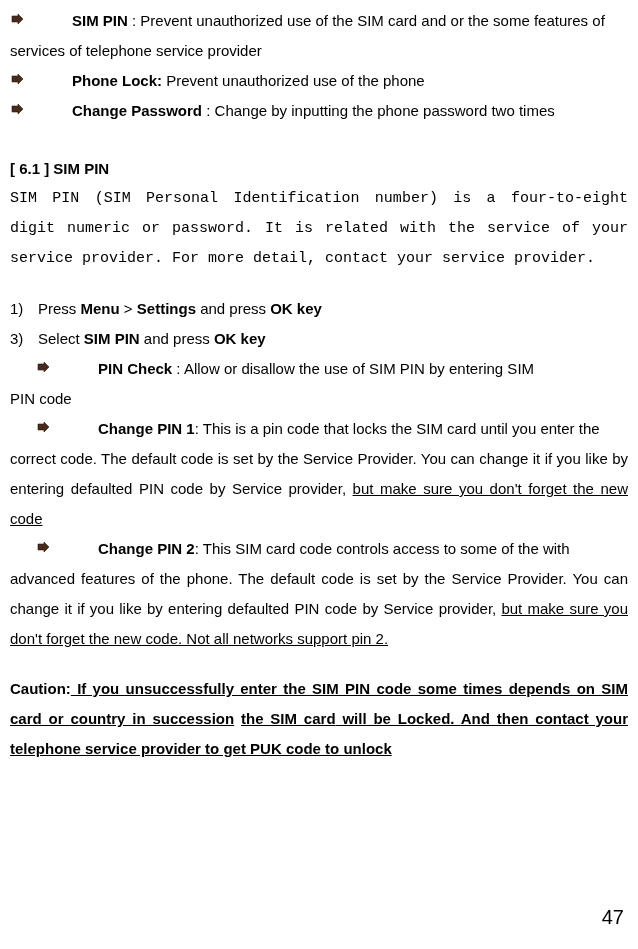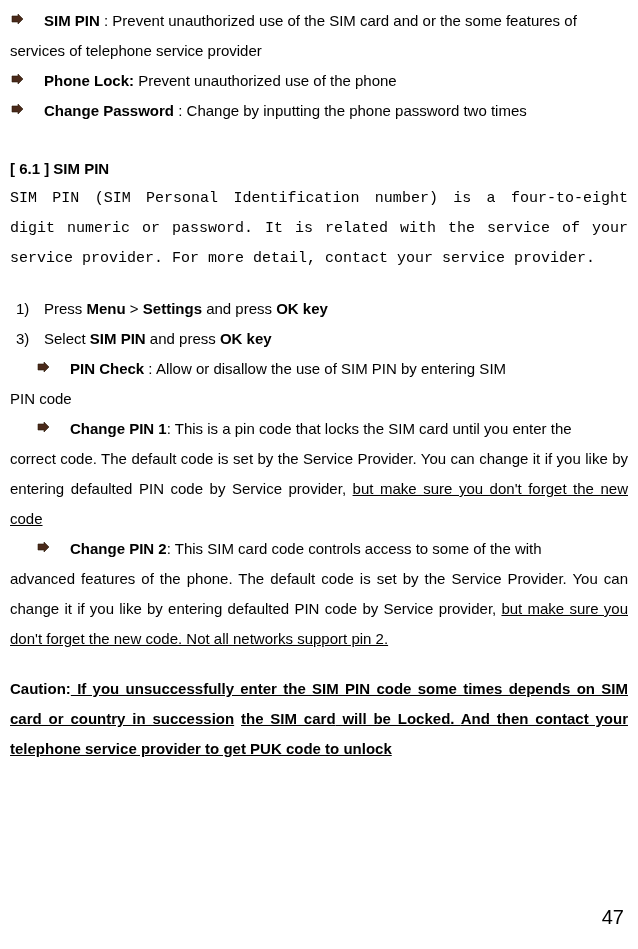--- a/index.html
+++ b/index.html
@@ -15,20 +15,21 @@
       font-size: 15px;
       color: #000;
       padding: 6px 10px 10px 10px;
       position: relative;
       line-height: 2.0;
     }
     .bullet-line {
       display: flex;
       align-items: baseline;
       text-align: justify;
+      gap: 28px;
     }
     .bullet-icon {
       display: inline-block;
       width: 14px;
       height: 12px;
       margin-right: 20px;
       margin-left: 0;
       flex-shrink: 0;
       position: relative;
       top: 0;
@@ -61,21 +62,21 @@
     .spacer {
       height: 20px;
     }
     .page-number {
       position: absolute;
       bottom: 12px;
       right: 14px;
       font-size: 20px;
     }
     ol {
-      margin-left: 6px;
+      margin-left: 0;
       padding-left: 0;
       list-style: none;
     }
     .step {
       text-align: justify;
     }
     .step-num {
       display: inline-block;
       width: 28px;
     }

